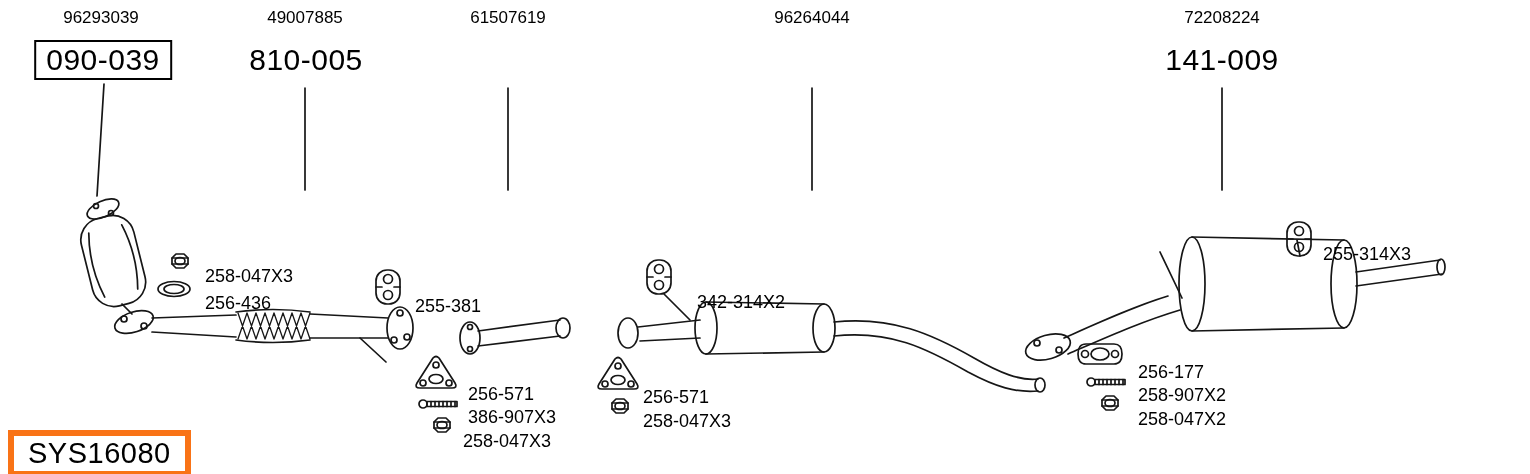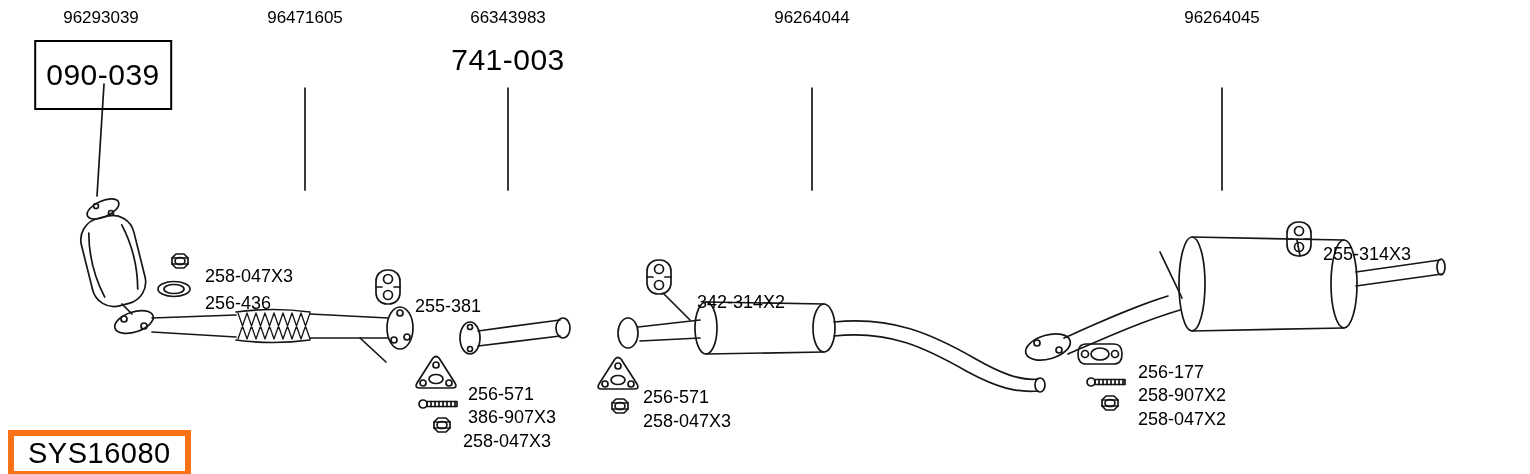--- a/index.html
+++ b/index.html
@@ -3,21 +3,21 @@
 <meta charset="utf-8">
 <style>
   html,body{margin:0;padding:0;background:#fff;}
   body{width:1530px;height:474px;overflow:hidden;font-family:"Liberation Sans",sans-serif;color:#000;}
   .stage{position:relative;width:1530px;height:360px;background:#fff;}
   .stage > svg{position:absolute;left:0;top:0;}
   svg *{stroke:#161616;fill:none;stroke-width:1.7;stroke-linejoin:round;stroke-linecap:round;}
   svg .thin *{stroke-width:1.3;}
   .ref{position:absolute;font-size:17px;transform:translateX(-50%);white-space:nowrap;}
   .part{position:absolute;font-size:30px;transform:translateX(-50%);white-space:nowrap;letter-spacing:.5px;}
-  .boxed{border:2px solid #000;padding:16px 10px;}
+  .boxed{border:2px solid #000;padding:1px 10px;}
   .callout{position:absolute;font-size:18px;white-space:nowrap;margin-top:12px;}
   .sysid{position:absolute;left:8px;top:430px;font-size:29px;border:6px solid #f97316;padding:1px 14px;letter-spacing:.5px;}
 </style>
 </head>
 <body>
 
 <div class="stage">
 
   <svg width="1530" height="474" viewBox="0 0 1530 474">
     <defs>
@@ -147,27 +147,28 @@
       <use href="#sym-flange-tri" x="596" y="356" width="44" height="36"></use>
       <use href="#sym-nut" x="608" y="397" width="24" height="18"></use>
       <use href="#sym-hanger" x="1285" y="220" width="28" height="38"></use>
       <use href="#sym-flange-oval" x="1076" y="340" width="48" height="28"></use>
       <use href="#sym-bolt" x="1086" y="376" width="44" height="12"></use>
       <use href="#sym-nut" x="1098" y="394" width="24" height="18"></use>
     </g>
   </svg>
 
   <div class="ref" style="left:101px;top:8px">96293039</div>
-  <div class="ref" style="left:305px;top:8px">96471605</div>
-  <div class="ref" style="left:508px;top:8px">66343983</div>
+  <div class="ref" style="left:305px;top:8px">49007885</div>
+  <div class="ref" style="left:508px;top:8px">61507619</div>
   <div class="ref" style="left:812px;top:8px">96264044</div>
-  <div class="ref" style="left:1222px;top:8px">96264045</div>
+  <div class="ref" style="left:1222px;top:8px">72208224</div>
 
   <div class="part boxed" style="left:103px;top:40px">090-039</div>
-  <div class="part" style="left:508px;top:43px">741-003</div>
+  <div class="part" style="left:306px;top:43px">810-005</div>
+  <div class="part" style="left:1222px;top:43px">141-009</div>
 
   <div class="callout" style="left:205px;top:254px">258-047X3</div>
   <div class="callout" style="left:205px;top:281px">256-436</div>
   <div class="callout" style="left:415px;top:284px">255-381</div>
   <div class="callout" style="left:468px;top:372px">256-571</div>
   <div class="callout" style="left:468px;top:395px">386-907X3</div>
   <div class="callout" style="left:463px;top:419px">258-047X3</div>
   <div class="callout" style="left:697px;top:280px">342-314X2</div>
   <div class="callout" style="left:643px;top:375px">256-571</div>
   <div class="callout" style="left:643px;top:399px">258-047X3</div>

